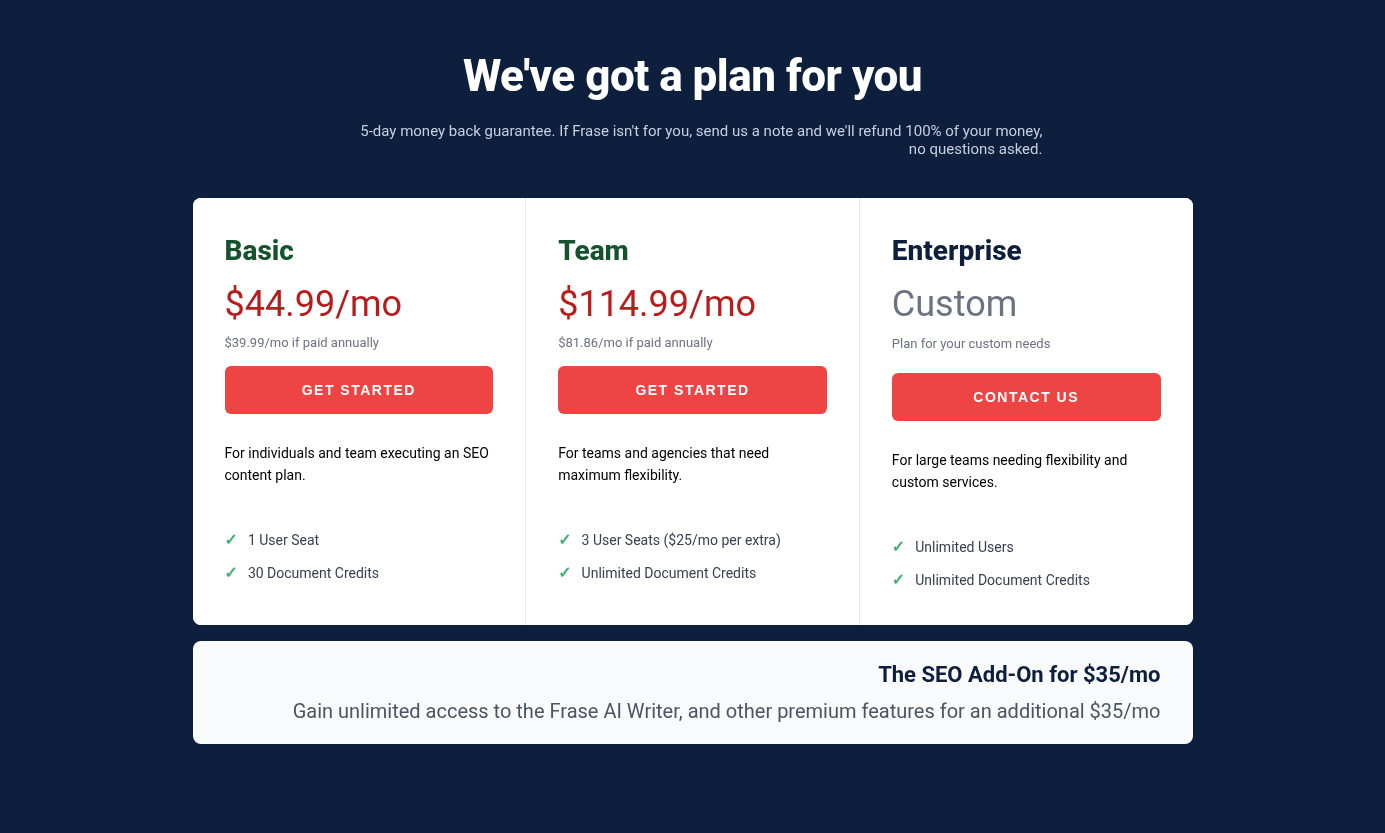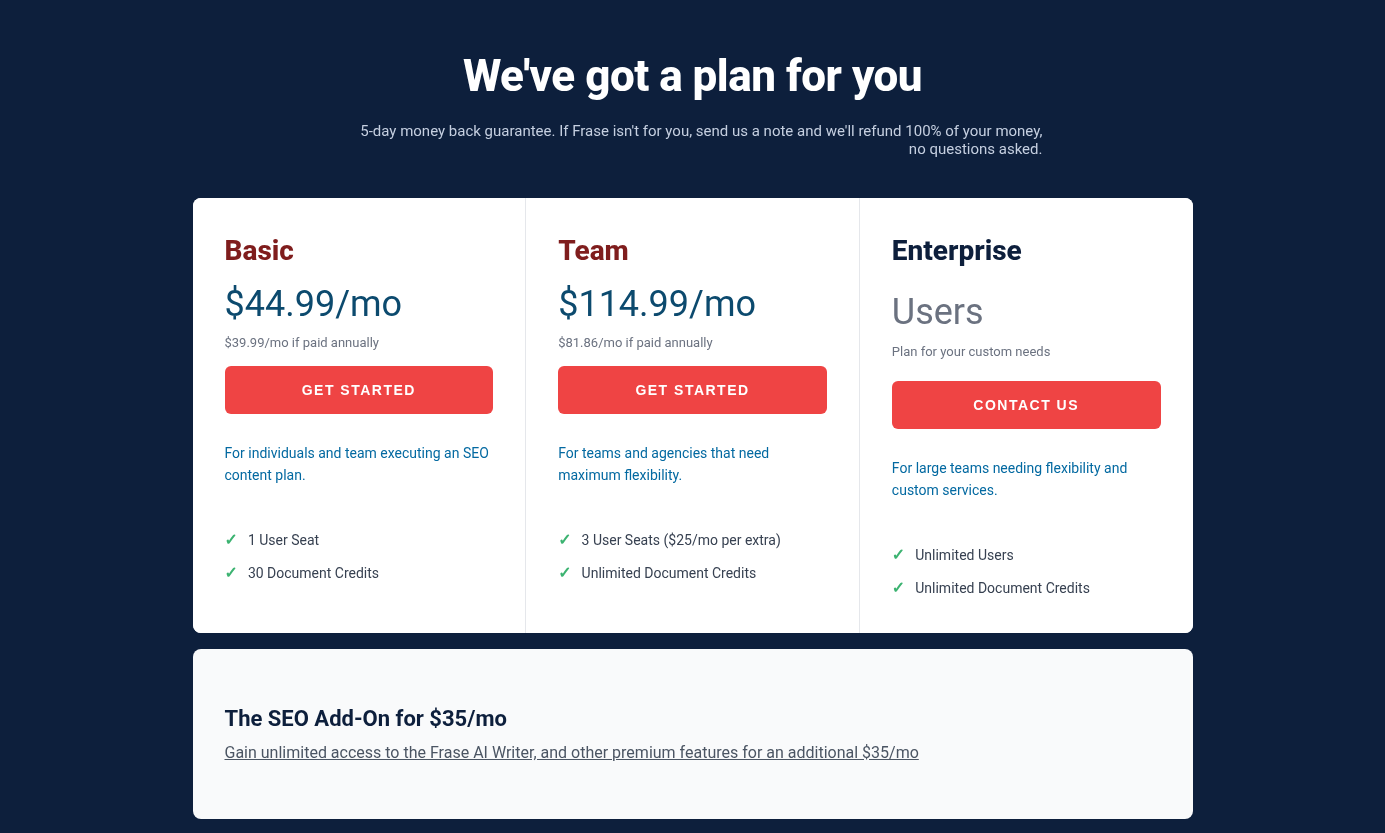--- a/index.html
+++ b/index.html
@@ -52,28 +52,28 @@
       border-right: 1px solid #e5e7eb;
     }
 
     .plan-card:last-child {
       border-right: none;
     }
 
     .plan-name {
       font-size: 28px;
       font-weight: 800;
-      color: #7f1d1d;
+      color: #14532d;
       margin-bottom: 16px;
     }
 
     .plan-price {
       font-size: 36px;
       font-weight: 400;
-      color: #0c4a6e;
+      color: #b91c1c;
       margin-bottom: 10px;
     }
 
     .plan-price-annual {
       font-size: 13px;
       color: #6b7280;
       margin-bottom: 16px;
     }
 
     .plan-cta-btn {
@@ -88,21 +88,21 @@
       font-weight: 700;
       letter-spacing: 1.5px;
       text-transform: uppercase;
       cursor: pointer;
       margin-bottom: 28px;
       text-align: center;
     }
 
     .plan-description {
       font-size: 14px;
-      color: #0369a1;
+      color: #000000;
       line-height: 1.6;
       margin-bottom: 28px;
       min-height: 60px;
     }
 
     .plan-features {
       list-style: none;
       display: flex;
       flex-direction: column;
       gap: 14px;
@@ -121,42 +121,41 @@
       font-size: 16px;
       flex-shrink: 0;
       font-weight: 700;
     }
 
     .addon-banner {
       width: 100%;
       max-width: 1000px;
       background: #f9fafb;
       border-radius: 8px;
-      padding: 57px 32px;
-      text-align: left;
+      padding: 21px 32px;
+      text-align: right;
     }
 
     .addon-title {
       font-size: 22px;
       font-weight: 700;
       color: #0d1f3c;
       margin-bottom: 12px;
     }
 
     .addon-description {
-      font-size: 16px;
+      font-size: 20px;
       color: #4b5563;
-      text-decoration: underline;
     }
 
     .enterprise-plan-name {
       font-size: 28px;
       font-weight: 800;
       color: #0d1f3c;
-      margin-bottom: 24px;
+      margin-bottom: 16px;
     }
 
     .enterprise-price {
       font-size: 36px;
       font-weight: 400;
       color: #6b7280;
       margin-bottom: 10px;
     }
 
     .enterprise-price-sub {
@@ -205,21 +204,21 @@
       </li>
       <li class="plan-feature-item">
         <span class="check-icon">✓</span>
         <span>Unlimited Document Credits</span>
       </li>
     </ul>
   </div>
 
   <div class="plan-card">
     <div class="enterprise-plan-name">Enterprise</div>
-    <div class="enterprise-price">Users</div>
+    <div class="enterprise-price">Custom</div>
     <div class="enterprise-price-sub">Plan for your custom needs</div>
     <button class="plan-cta-btn">CONTACT US</button>
     <p class="plan-description">For large teams needing flexibility and custom services.</p>
     <ul class="plan-features">
       <li class="plan-feature-item">
         <span class="check-icon">✓</span>
         <span>Unlimited Users</span>
       </li>
       <li class="plan-feature-item">
         <span class="check-icon">✓</span>

